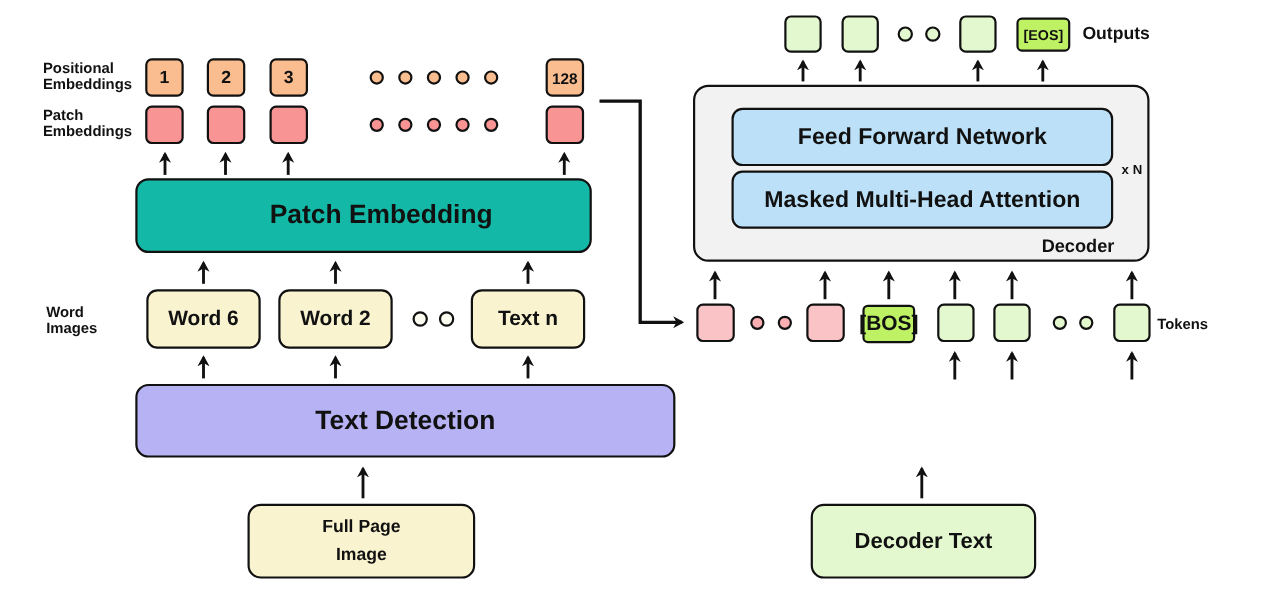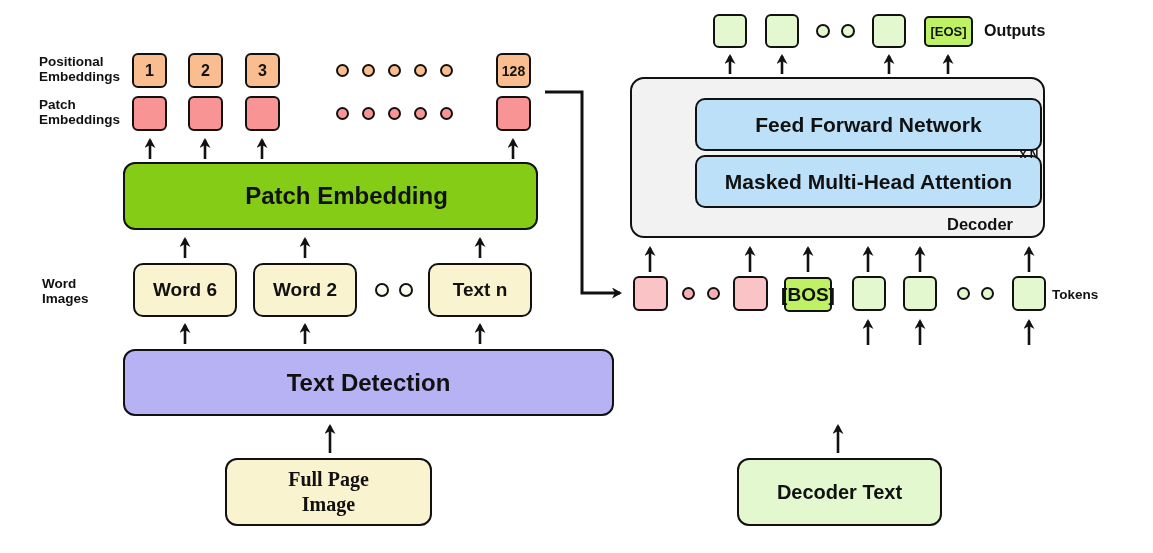--- a/index.html
+++ b/index.html
@@ -10,21 +10,21 @@
   #arrows { position:absolute; left:0; top:0; width:1153px; height:553px; }
 
   .bigbox {
     position:absolute; box-sizing:border-box; border:2.5px solid #111;
     border-radius:12px; display:flex; align-items:center; justify-content:center;
     font-weight:bold; font-size:24px; text-align:center;
   }
   .midbox {
     position:absolute; box-sizing:border-box; border:2.5px solid #111;
     border-radius:10px; display:flex; align-items:center; justify-content:center;
-    font-weight:bold; font-size:21px;margin-left:30px;
+    font-weight:bold; font-size:21px;
   }
   .wordbox {
     position:absolute; box-sizing:border-box; border:2.5px solid #111;
     border-radius:10px; width:104px; height:54px; background:#FAF3CF;
     display:flex; align-items:center; justify-content:center;
     font-weight:bold; font-size:19px;
   }
   .sq {
     position:absolute; box-sizing:border-box; border:2px solid #111;
     border-radius:6px; display:flex; align-items:center; justify-content:center;
@@ -34,25 +34,25 @@
     position:absolute; box-sizing:border-box; border:2px solid #111;
     border-radius:50%; width:13px; height:13px;
   }
   .sidelabel {
     position:absolute; font-weight:bold; font-size:13.5px; line-height:15px;
     width:88px;
   }
   .tag {
     position:absolute; font-weight:bold; font-size:13.5px;
   }
-  .two-line { line-height:25px; font-size:20px;font-family:Liberation Serif, serif; }
+  .two-line { line-height:25px; font-size:16px; }
 
   .c-pos    { background:#F9BD8F; }
   .c-patch  { background:#F99495; }
-  .c-pe     { background:#84cc16;padding-left:32px; }
+  .c-pe     { background:#14b8a6;padding-left:32px; }
   .c-yellow { background:#FAF3CF; }
   .c-td     { background:#B7B2F3; }
   .c-dec    { background:#F2F2F2; border-radius:14px; }
   .c-blue   { background:#BCE0F8; }
   .c-green  { background:#E3F8CE; }
   .c-gray   { background:#bef264; }
   .c-pink   { background:#FAC4C7; }
   .c-pinkdot{ background:#F9AEB1; }
   .c-gt     { background:#BDC9F7; }
   .c-white  { background:#FDFCF0; }

